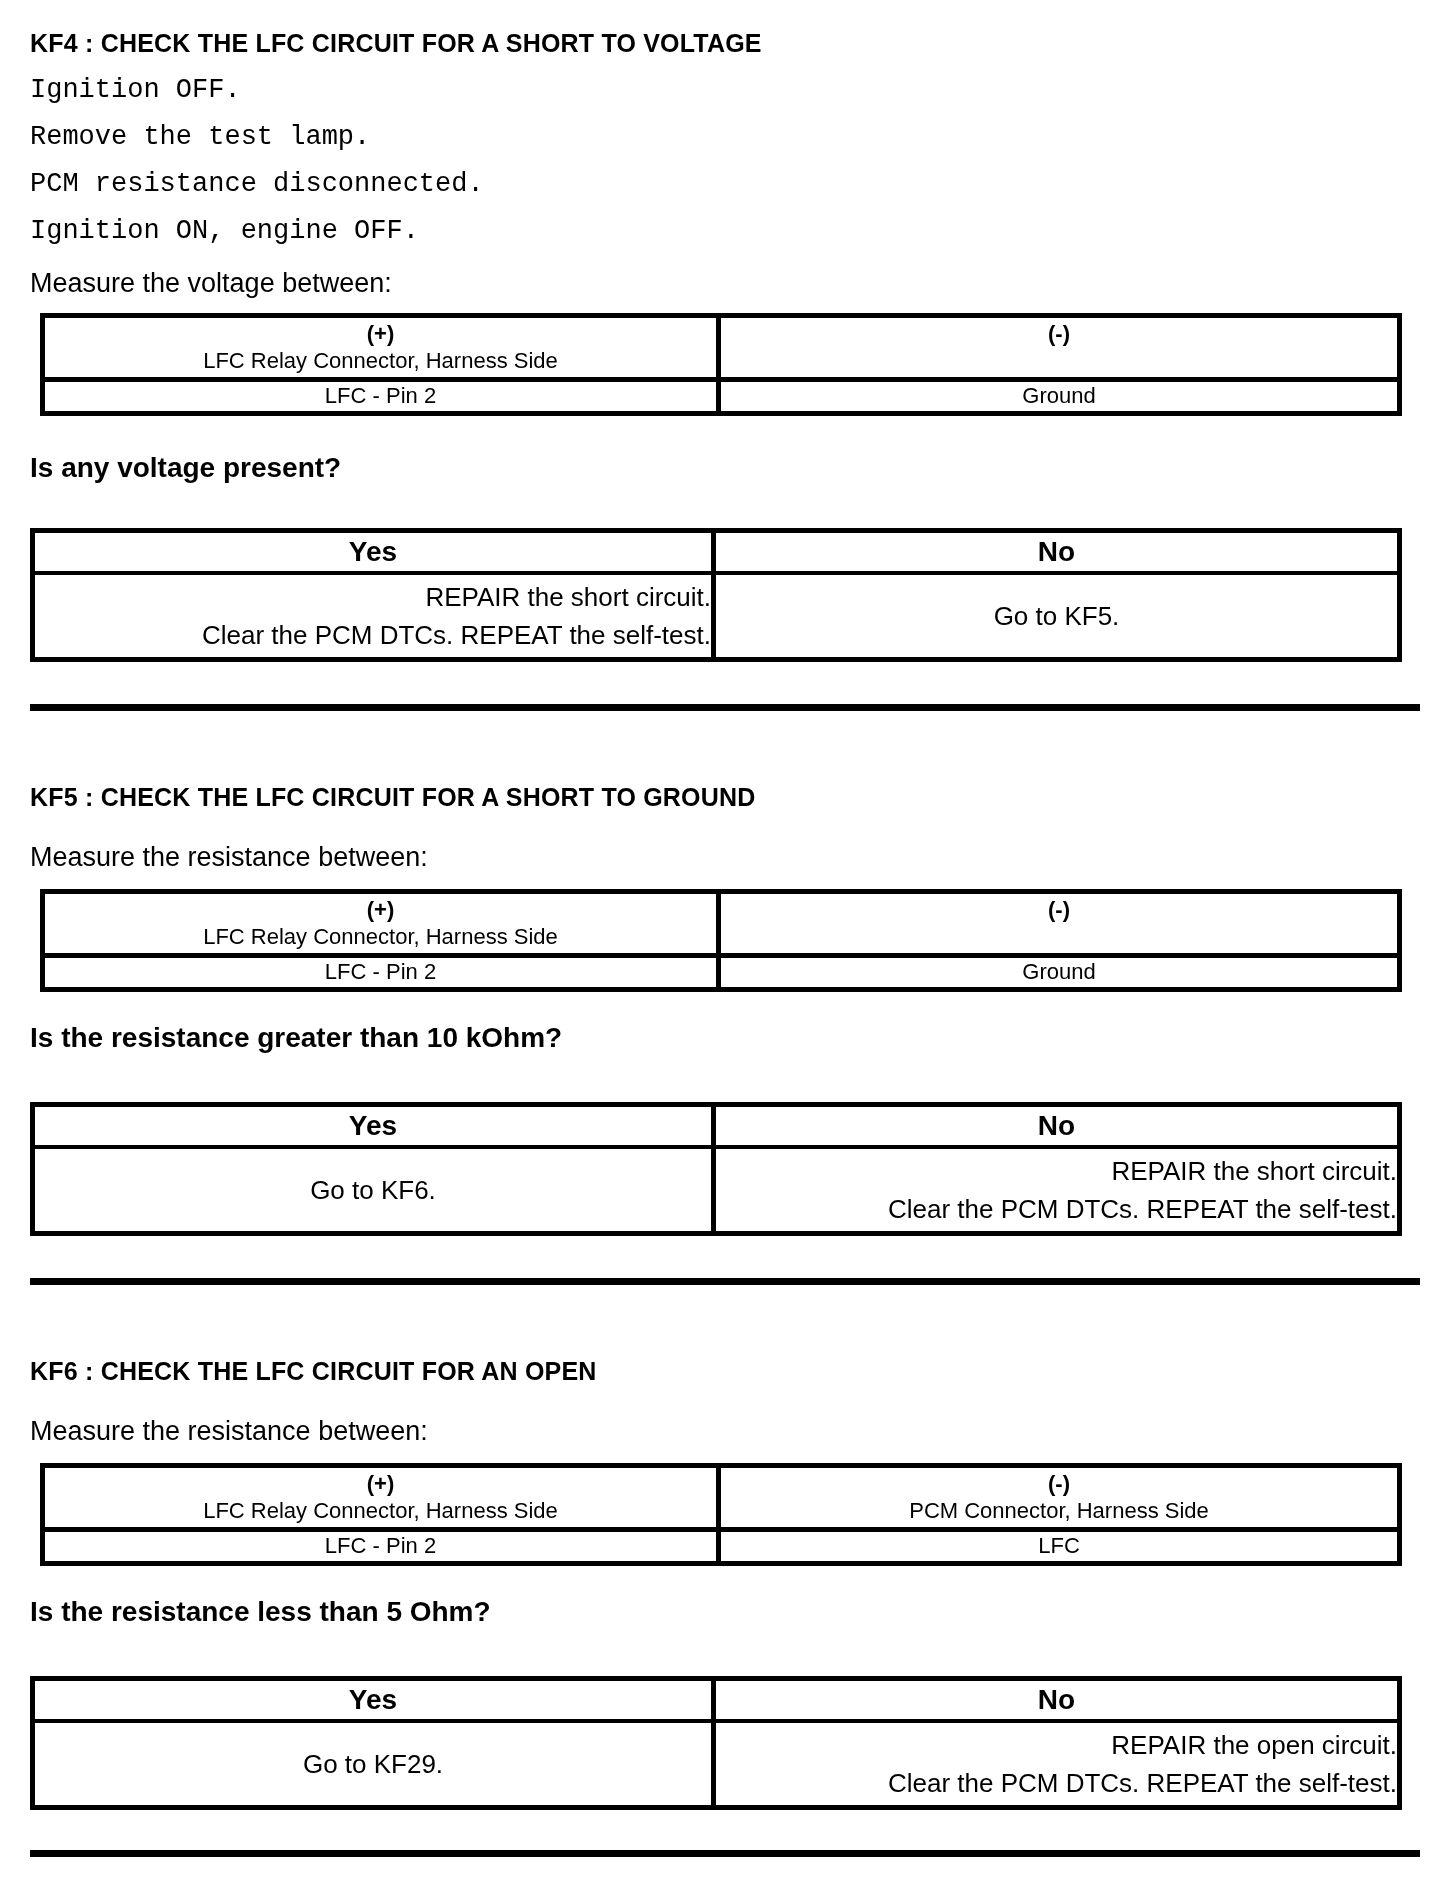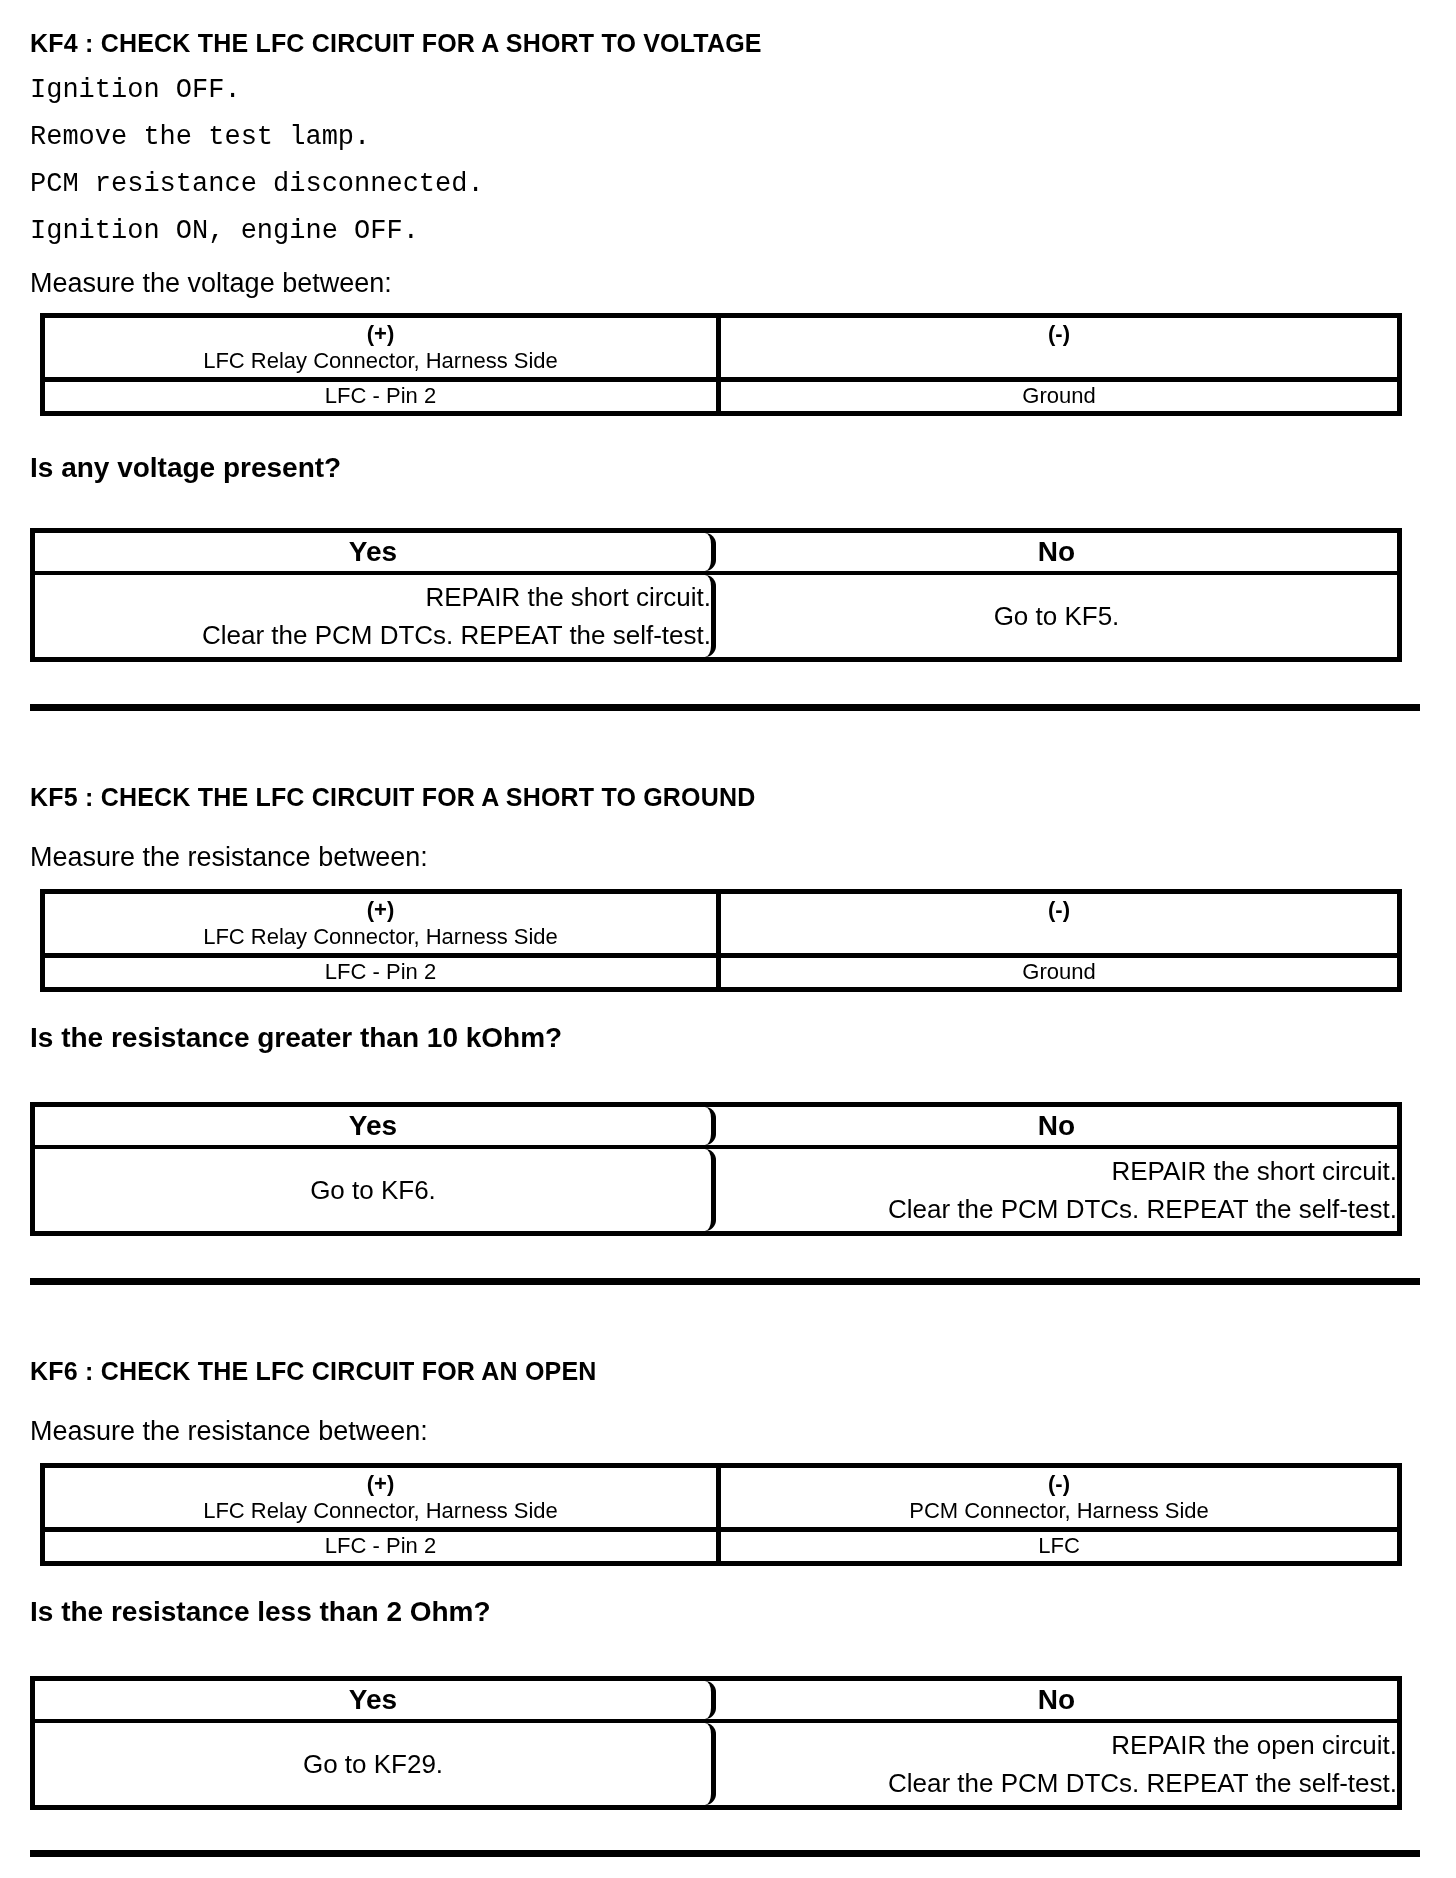--- a/index.html
+++ b/index.html
@@ -70,21 +70,20 @@
     line-height: 34px;
     padding: 2px 0;
     text-align: center;
     justify-content: center;
   }
   .r-cell {
     width: 50%;
     display: flex;
     flex-direction: column;
     justify-content: center;
-    border-radius: 11px;
   }
   .r-cell-left { border-right: 5px solid #000; }
   .r-row-body .r-cell {
     font-size: 26px;
     line-height: 38px;
     min-height: 82px;
   }
   .cell-left { text-align: right; padding-left: 4px; }
   .cell-center { text-align: center; align-items: center; }
 
@@ -220,21 +219,21 @@
           <div class="m-sym">(-)</div>
           <div class="m-lbl">PCM Connector, Harness Side</div>
         </div>
       </div>
       <div class="m-row m-row-data">
         <div class="m-cell m-cell-pos">LFC - Pin 2</div>
         <div class="m-cell">LFC</div>
       </div>
     </div>
 
-    <p class="question mt-question">Is the resistance less than 2 Ohm?</p>
+    <p class="question mt-question">Is the resistance less than 5 Ohm?</p>
 
     <div class="r-table mt-rtable">
       <div class="r-row r-row-header">
         <div class="r-cell r-cell-left">Yes</div>
         <div class="r-cell">No</div>
       </div>
       <div class="r-row r-row-body">
         <div class="r-cell r-cell-left cell-center">
           <div>Go to KF29.</div>
         </div>

